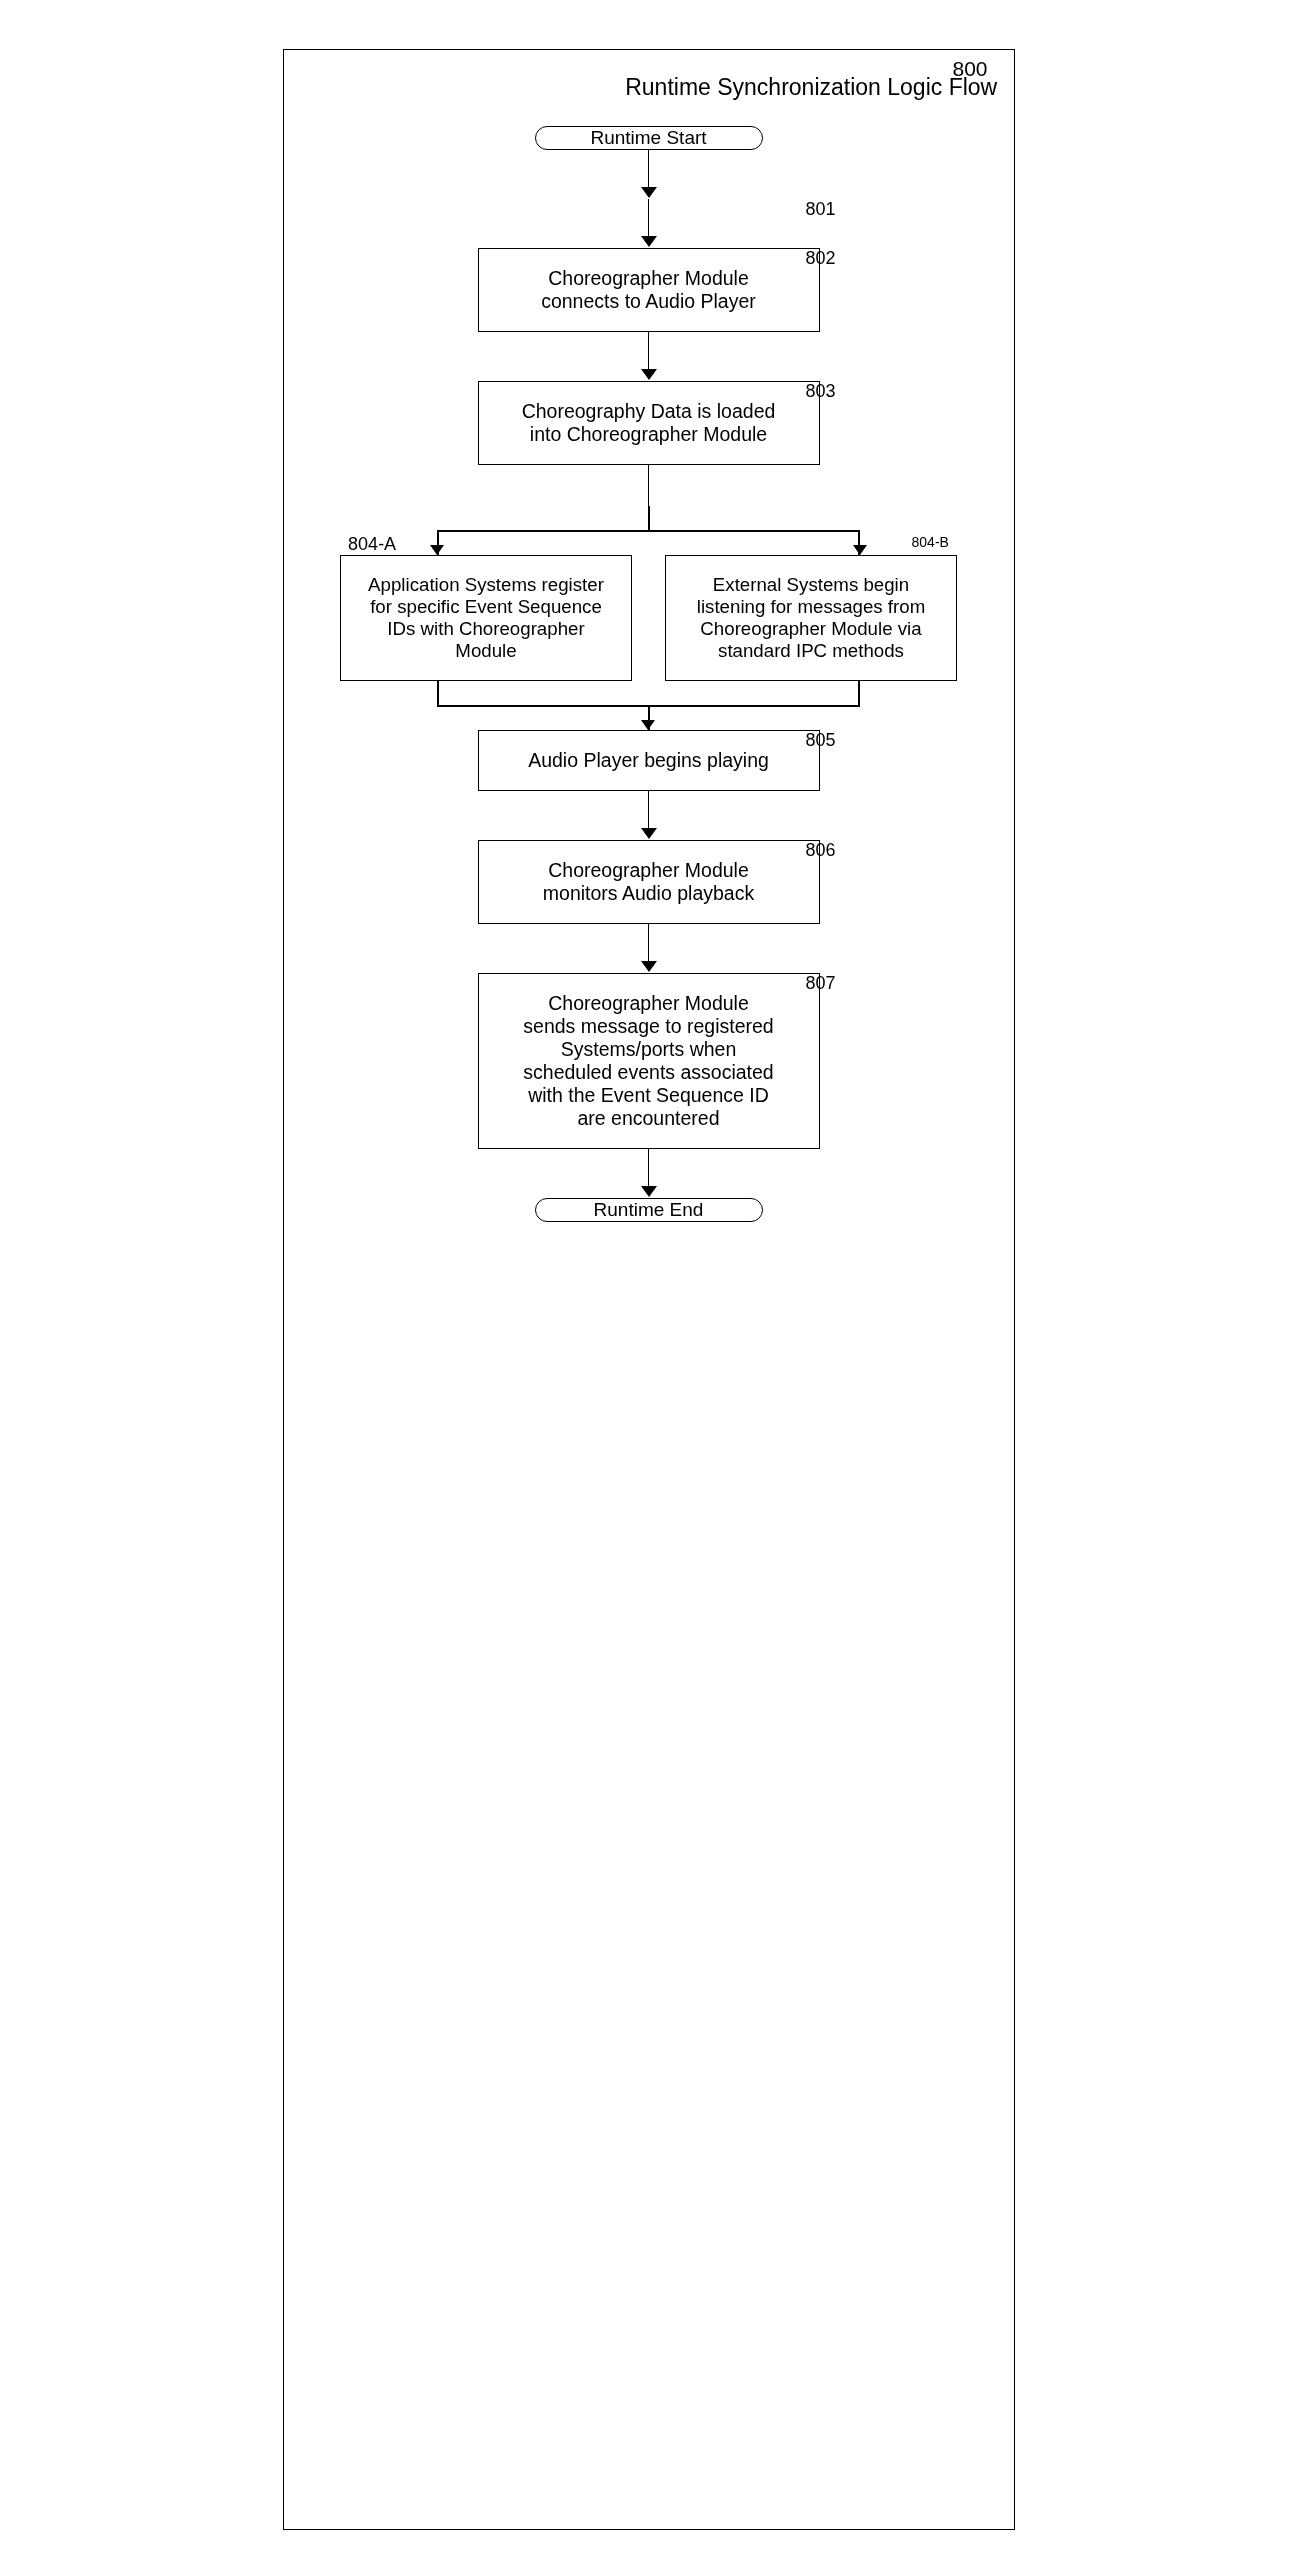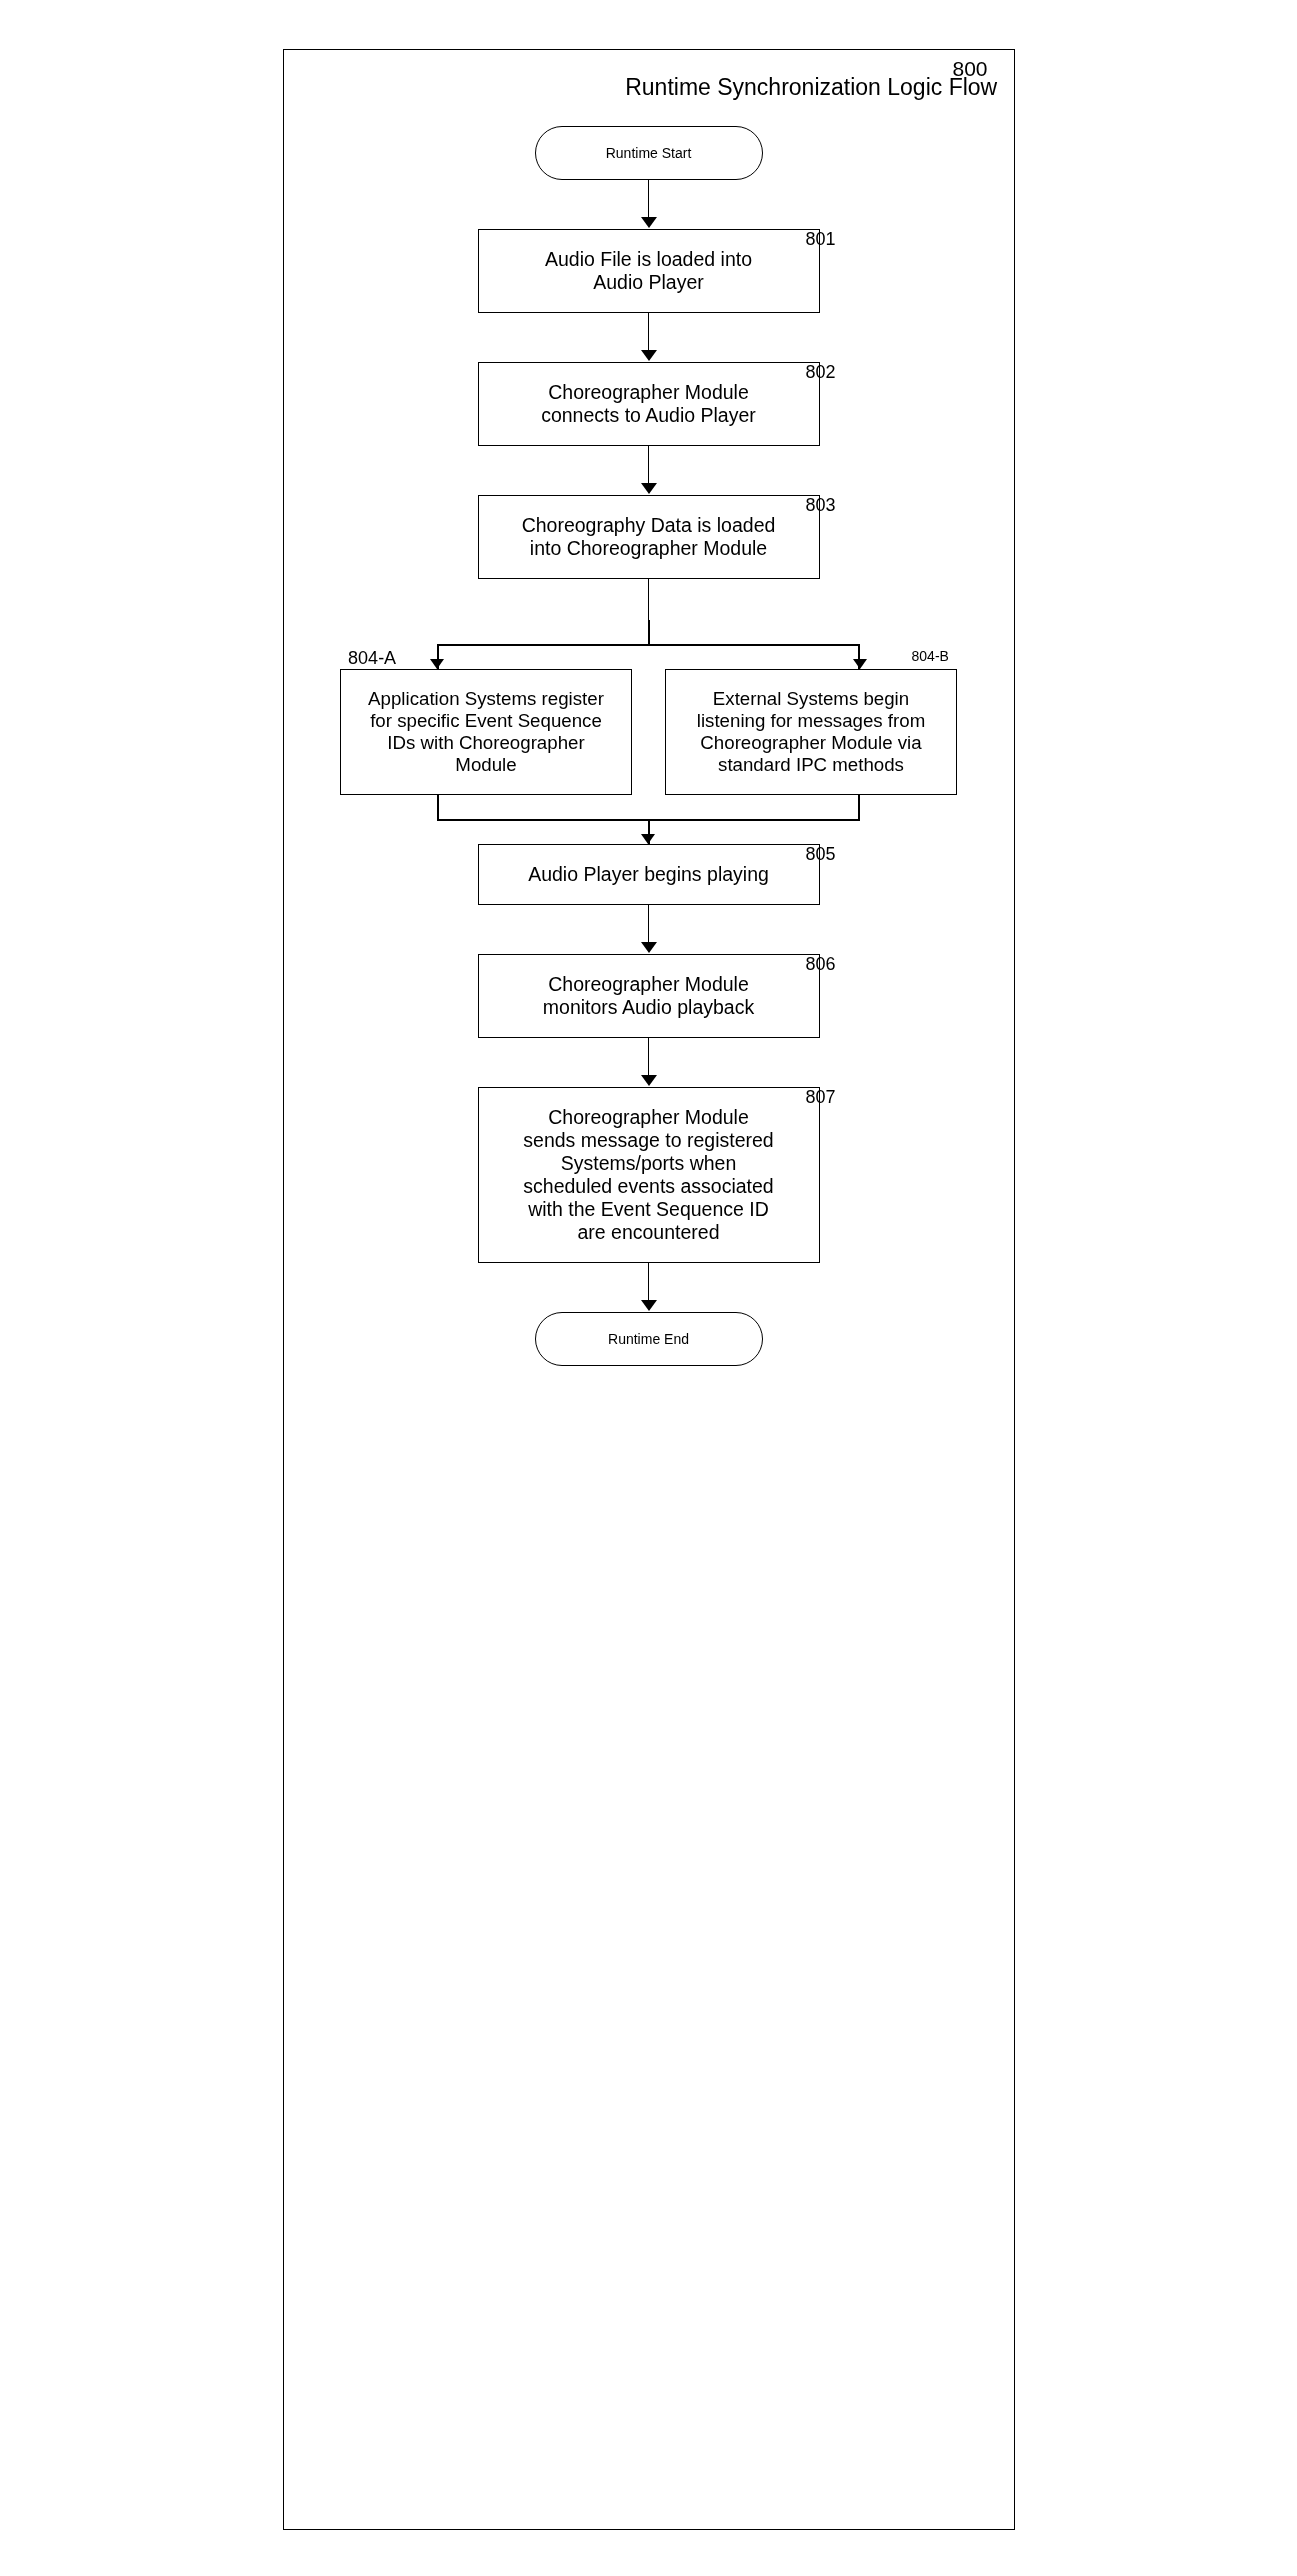--- a/index.html
+++ b/index.html
@@ -52,22 +52,22 @@
       flex-direction: column;
       align-items: center;
       width: 100%;
       position: relative;
     }
 
     
     .terminal {
       border: 1.6px solid #000;
       border-radius: 33px;
-      padding: 18px 49px;
-      font-size: 14px;
+      padding: 0 49px;
+      font-size: 19px;
       text-align: center;
       background: #fff;
       min-width: 228px;
     }
 
     
     .process {
       border: 1.6px solid #000;
       padding: 18px 24.4px;
       font-size: 19.5px;
@@ -133,23 +133,20 @@
     <div class="flowchart">
 
       <div class="terminal">Runtime Start</div>
 
       <div class="arrow-segment">
         <div class="line"></div>
         <div class="arrowhead"></div>
       </div>
 
       <div class="step-wrapper">
-        <div class="process">
-          <span>Audio File is loaded into<br>Audio Player</span>
-        </div>
         <span class="step-label">801</span>
       </div>
 
       <div class="arrow-segment">
         <div class="line"></div>
         <div class="arrowhead"></div>
       </div>
 
       <div class="step-wrapper">
         <div class="process">

